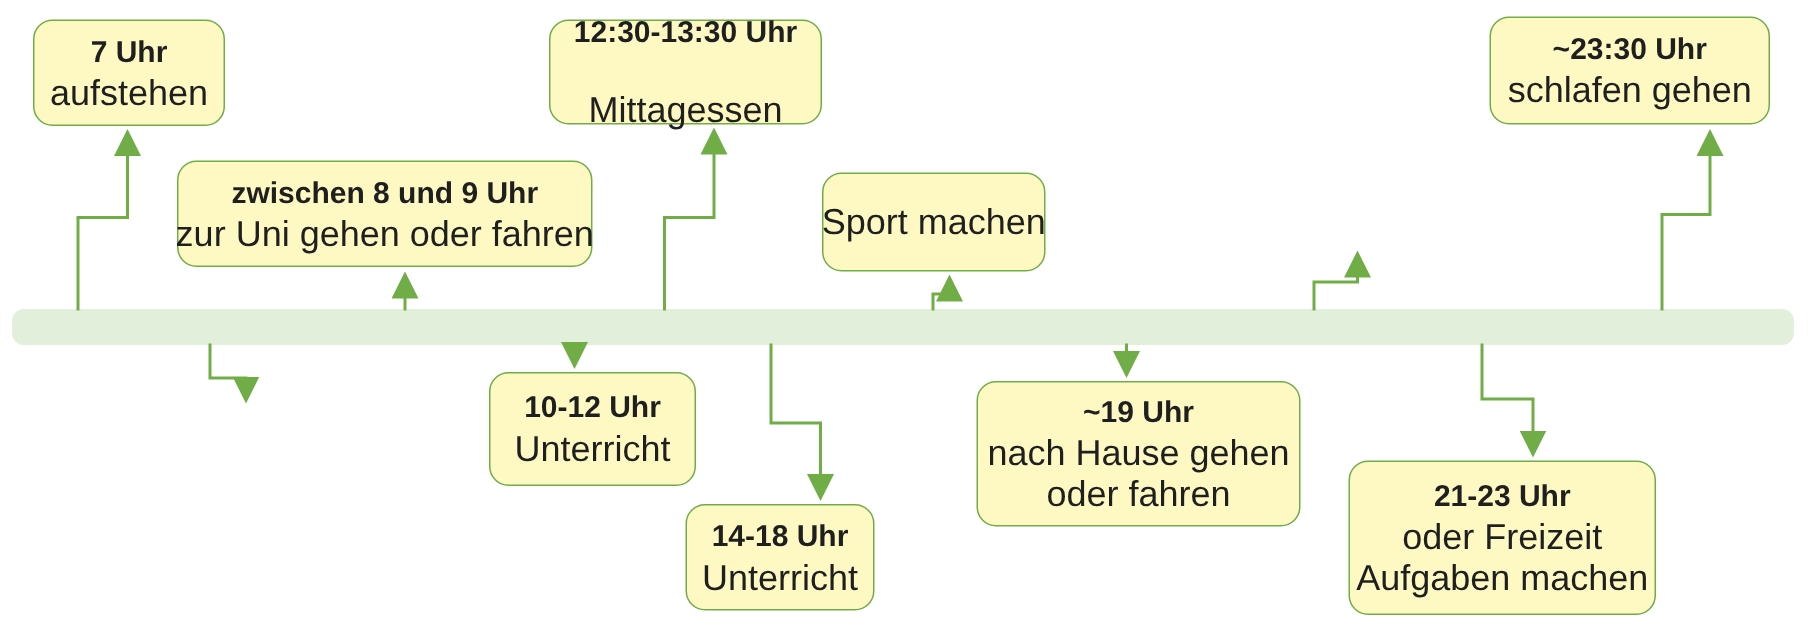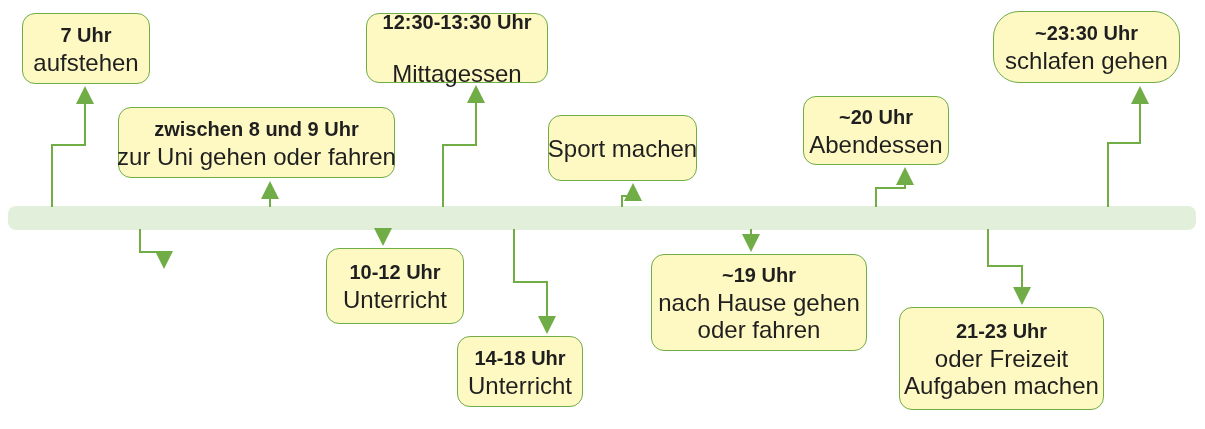--- a/index.html
+++ b/index.html
@@ -99,26 +99,22 @@
 
   <div class="event-box" style="left:366px; top:13px; width:182px; height:70px;gap:24px;">
     <div class="event-time">12:30-13:30 Uhr</div>
     <div class="event-line">Mittagessen</div>
   </div>
 
   <div class="event-box" style="left:548px; top:115px; width:149px; height:66px;">
     <div class="event-line">Sport machen</div>
   </div>
 
-  <div class="event-box" style="left:803px; top:96px; width:146px; height:69px;">
-    <div class="event-time">~20 Uhr</div>
-    <div class="event-line">Abendessen</div>
-  </div>
 
-  <div class="event-box" style="left:993px; top:11px; width:187px; height:72px;border-radius:26px;">
+  <div class="event-box" style="left:993px; top:11px; width:187px; height:72px;">
     <div class="event-time">~23:30 Uhr</div>
     <div class="event-line">schlafen gehen</div>
   </div>
 
 
   <div class="event-box" style="left:326px; top:248px; width:138px; height:76px;">
     <div class="event-time">10-12 Uhr</div>
     <div class="event-line">Unterricht</div>
   </div>
 

